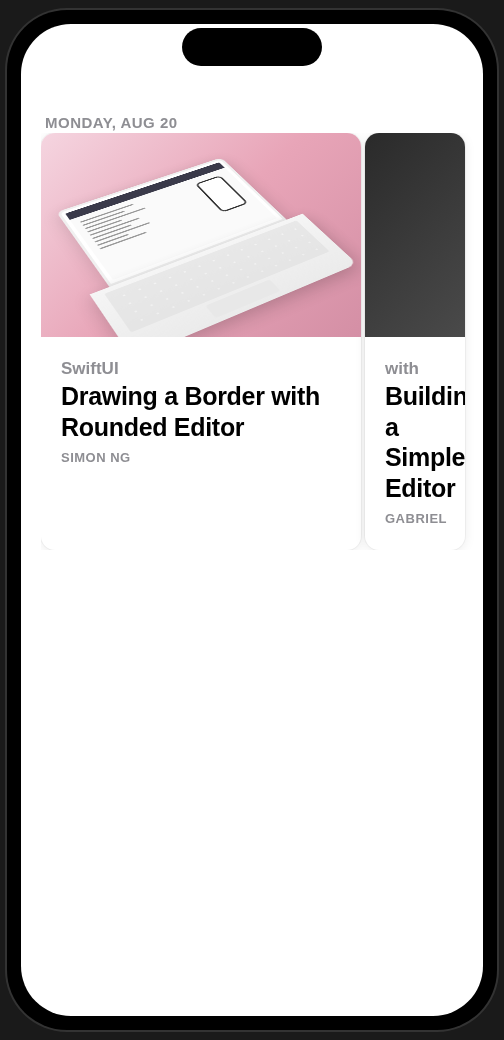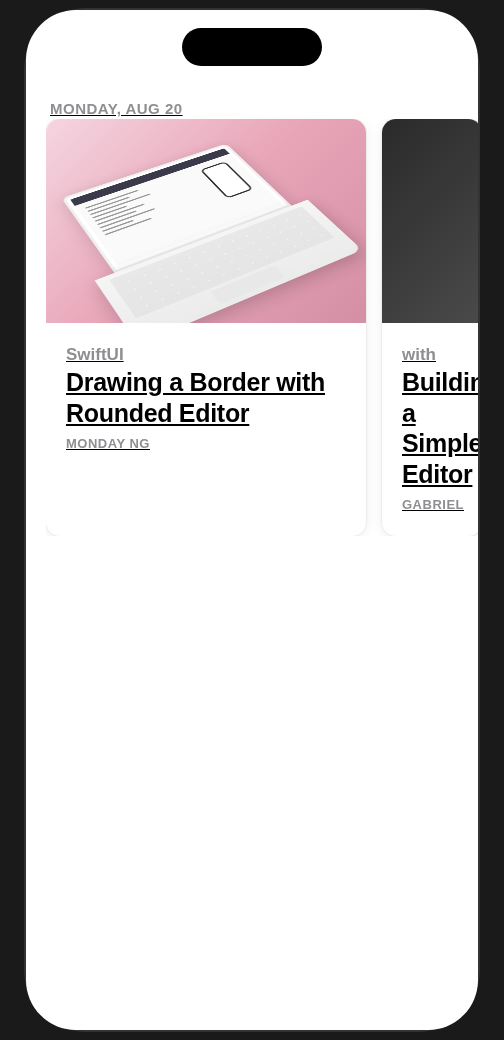--- a/index.html
+++ b/index.html
@@ -12,28 +12,27 @@
       font-family: -apple-system, BlinkMacSystemFont, "Helvetica Neue", sans-serif;
       background: #1a1a1a;
       width: 504px;
       height: 1040px;
       display: flex;
       align-items: center;
       justify-content: center;
     }
     
     .phone-frame {
-      width: 452px;
+      width: 490px;
       height: 1020px;
       background: #000;
       border-radius: 60px;
-      padding: 0;
+      padding: 14px;
       position: relative;
       box-shadow: 0 0 0 2px #333;
-      text-decoration: underline;
     }
     
     .phone-screen {
       width: 100%;
       height: 100%;
       background: #fff;
       border-radius: 50px;
       overflow: hidden;
       position: relative;
     }
@@ -66,21 +65,21 @@
     .page-title {
       font-size: 40px;
       font-weight: 800;
       color: #000;
       letter-spacing: -0.5px;
       margin-bottom: 38px;
     }
     
     .cards-scroll {
       display: flex;
-      gap: 16px;
+      gap: 4px;
       overflow-x: hidden;
       margin-left: -4px;
       margin-right: -24px;
     }
     
     .card {
       flex: 0 0 320px;
       background: #fff;
       border-radius: 14px;
       overflow: hidden;
@@ -251,21 +250,21 @@
               </div>
               <div class="laptop-keyboard">
                 <div class="laptop-keys"></div>
                 <div class="laptop-trackpad"></div>
               </div>
             </div>
           </div>
           <div class="card-body">
             <div class="card-category">SwiftUI</div>
             <div class="card-title">Drawing a Border with Rounded Editor</div>
-            <div class="card-author">MONDAY NG</div>
+            <div class="card-author">SIMON NG</div>
           </div>
         </div>
 
         <div class="card card-2">
           <div class="card-image card-image-2"></div>
           <div class="card-body">
             <div class="card-category">with</div>
             <div class="card-title">Building a Simple Editor</div>
             <div class="card-author">GABRIEL</div>
           </div>

